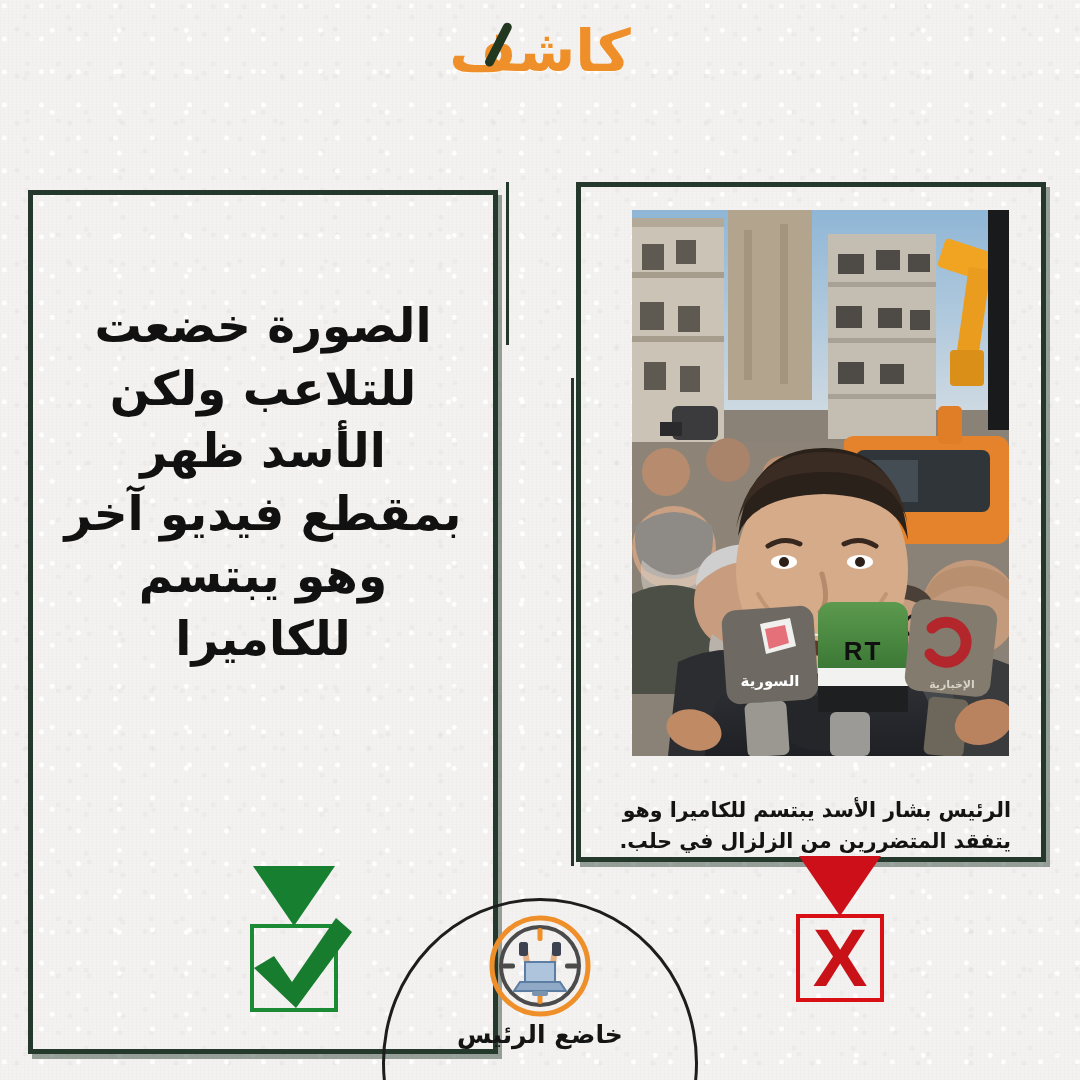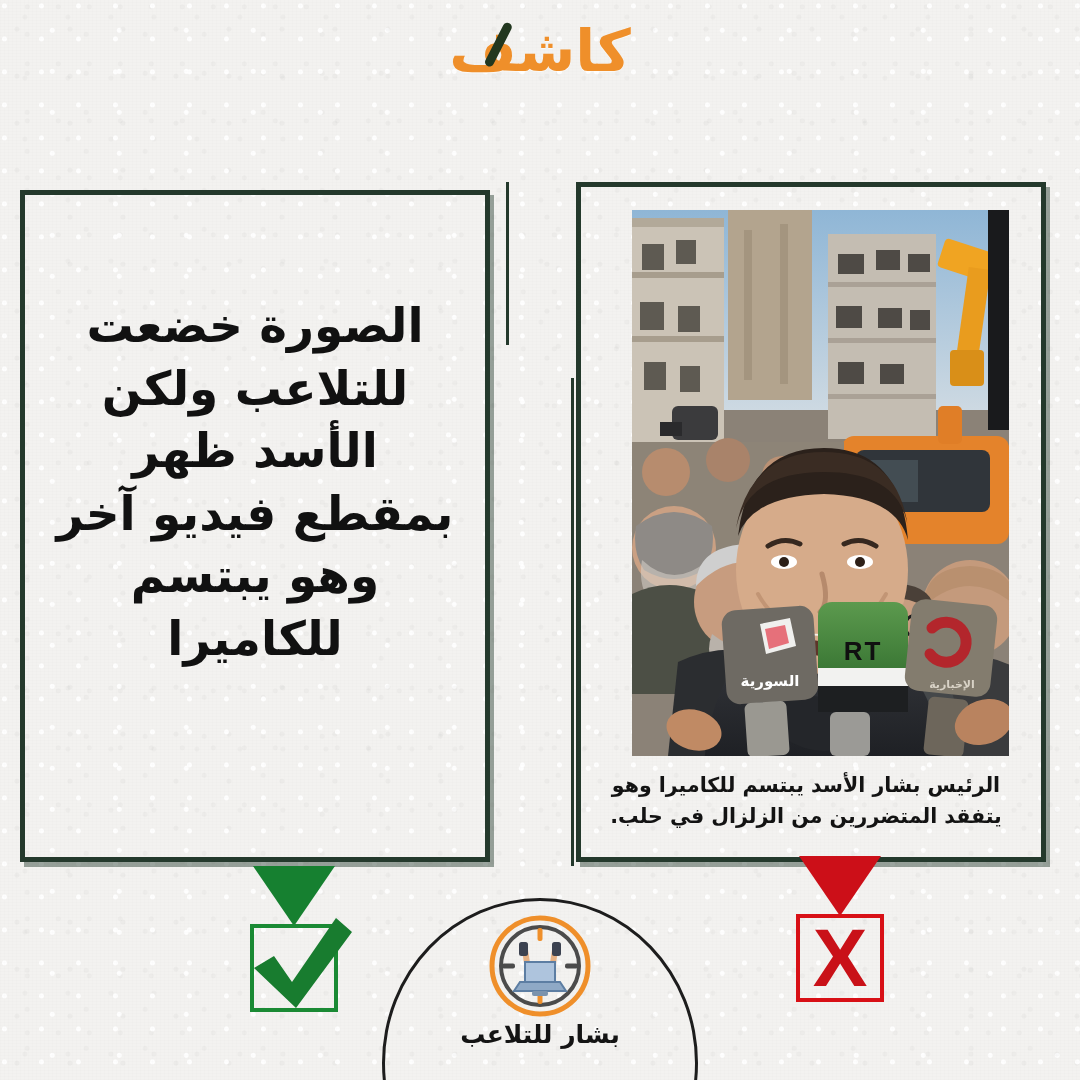--- a/index.html
+++ b/index.html
@@ -79,21 +79,21 @@
     direction: rtl;
   }
 
   
   .panel {
     position: absolute;
     border: 5px solid #24392c;
     background: transparent;
     box-shadow: 4px 5px 0 rgba(36,57,44,.45);
   }
-  #panel-left  { left: 20px;  top: 190px; width: 470px; height: 672px; }
+  #panel-left  { left: 28px;  top: 190px; width: 470px; height: 864px; }
   #panel-right { left: 576px; top: 182px; width: 470px; height: 680px; }
 
   .claim-text {
     position: absolute;
     top: 100px;
     left: 26px;
     right: 26px;
     text-align: center;
     direction: rtl;
     font-size: 47px;
@@ -121,23 +121,23 @@
     height: 546px;
     overflow: hidden;
     background: #8b8277;
   }
   .photo-frame svg { display: block; width: 100%; height: 100%; }
 
   .photo-caption {
     position: absolute;
     left: 20px;
     right: 30px;
-    top: 583px;
+    top: 608px;
     direction: rtl;
-    text-align: center;
+    text-align: right;
     font-size: 20.5px;
     line-height: 1.5;
     font-weight: 700;
     color: #131313;
   }
 
   
   .verdict { position: absolute; }
   .tri {
     position: absolute;
@@ -413,16 +413,16 @@
 
       <path d="M34 36l3 20 6 -1 -3 -19z" fill="#e6b184"></path>
       <path d="M70 36l-3 20 -6 -1 3 -19z" fill="#e6b184"></path>
       <rect x="31" y="28" width="9" height="14" rx="2.5" fill="#3c4250"></rect>
       <rect x="64" y="28" width="9" height="14" rx="2.5" fill="#3c4250"></rect>
 
       <path d="M37 48h30v20H37z" fill="#aec4dd" stroke="#5d7ea3" stroke-width="2"></path>
       <path d="M32 68h40l6 9H26z" fill="#8fa9c6" stroke="#5d7ea3" stroke-width="2"></path>
       <rect x="44" y="77" width="16" height="5" rx="2" fill="#7b93ad"></rect>
     </svg>
-    <div class="badge-label">بشار للتلاعب</div>
+    <div class="badge-label">خاضع الرئيس</div>
   </div>
 
 </div>
 
 </body></html>

